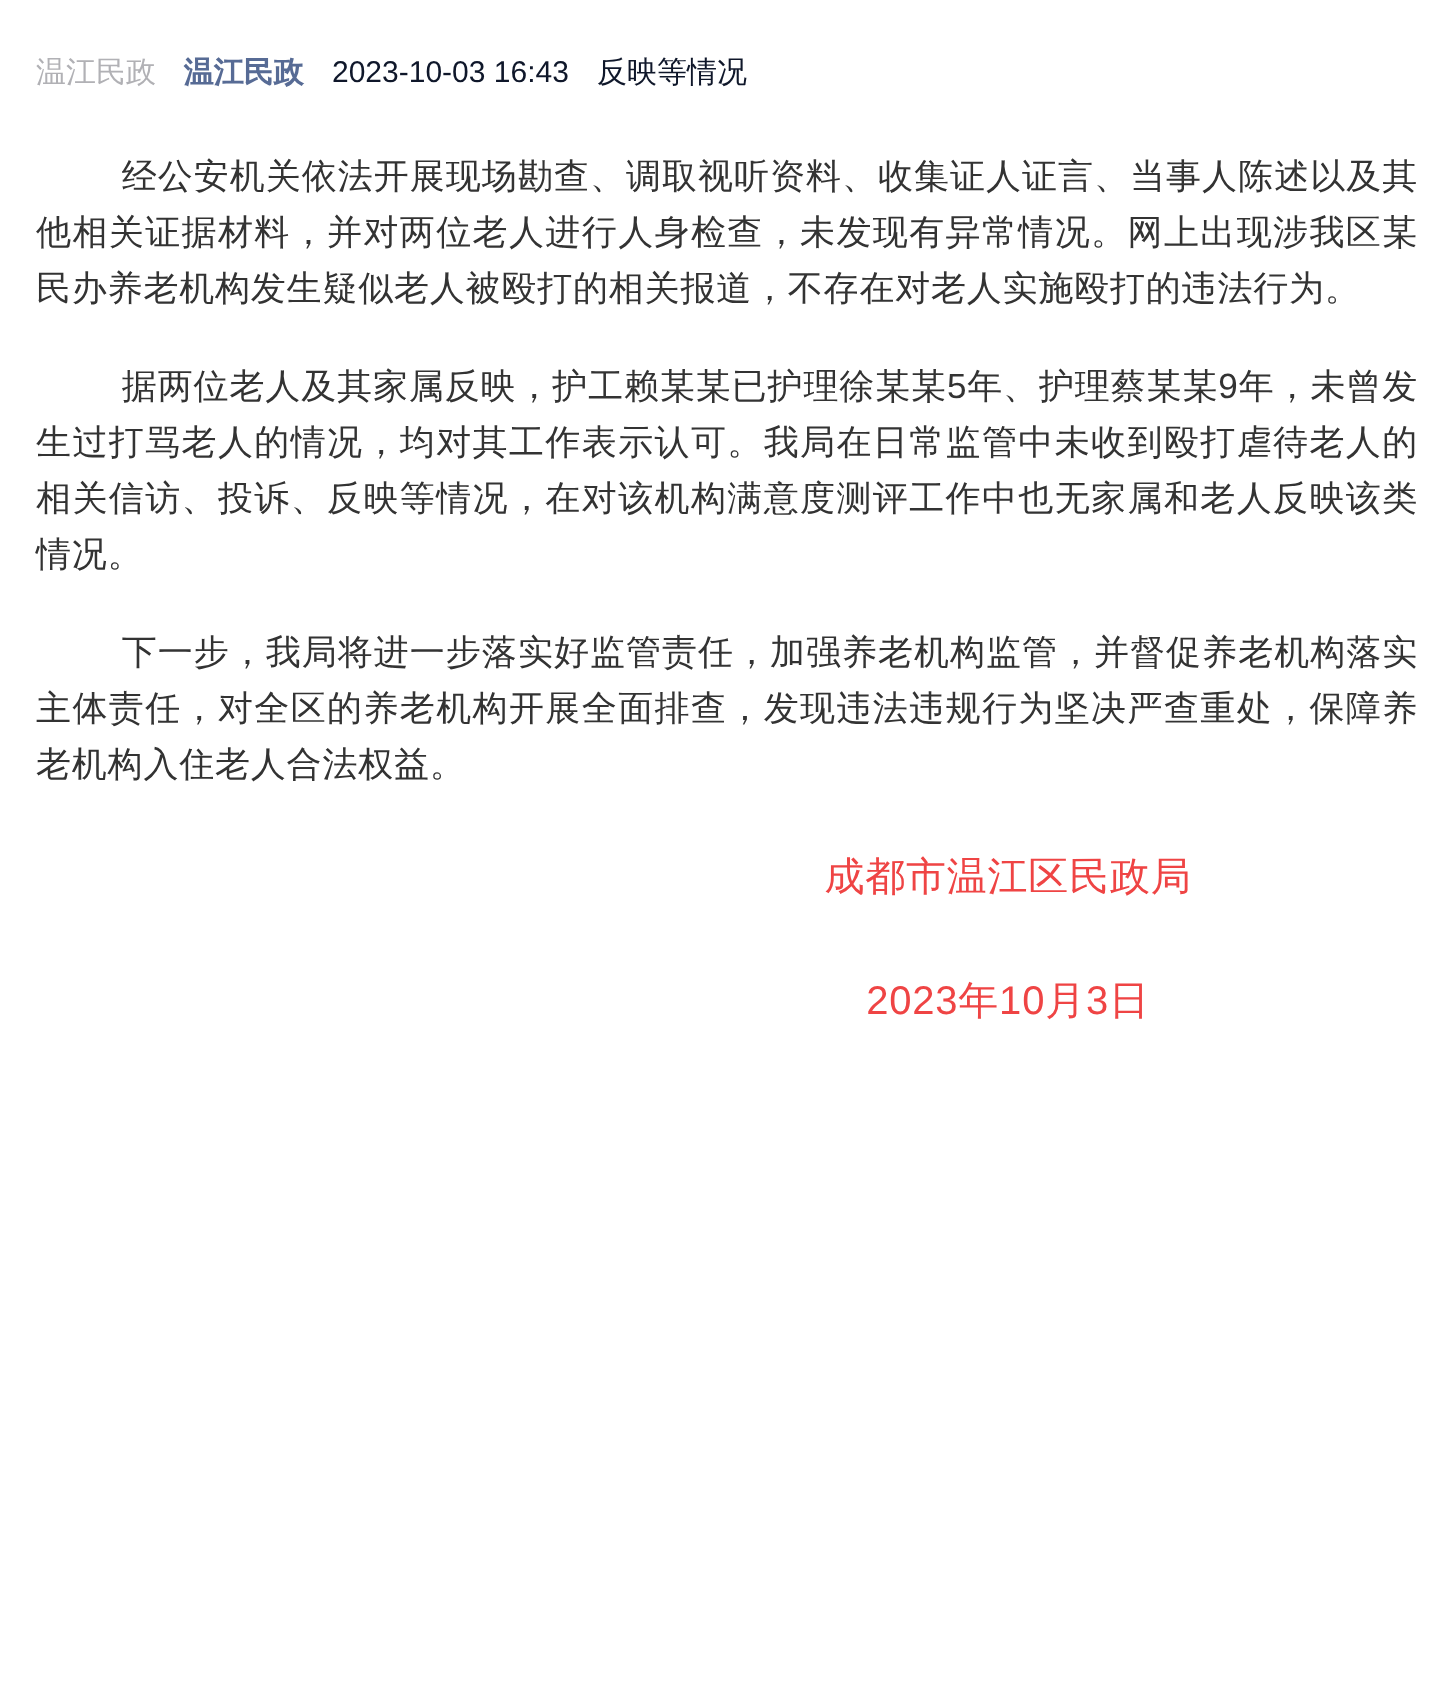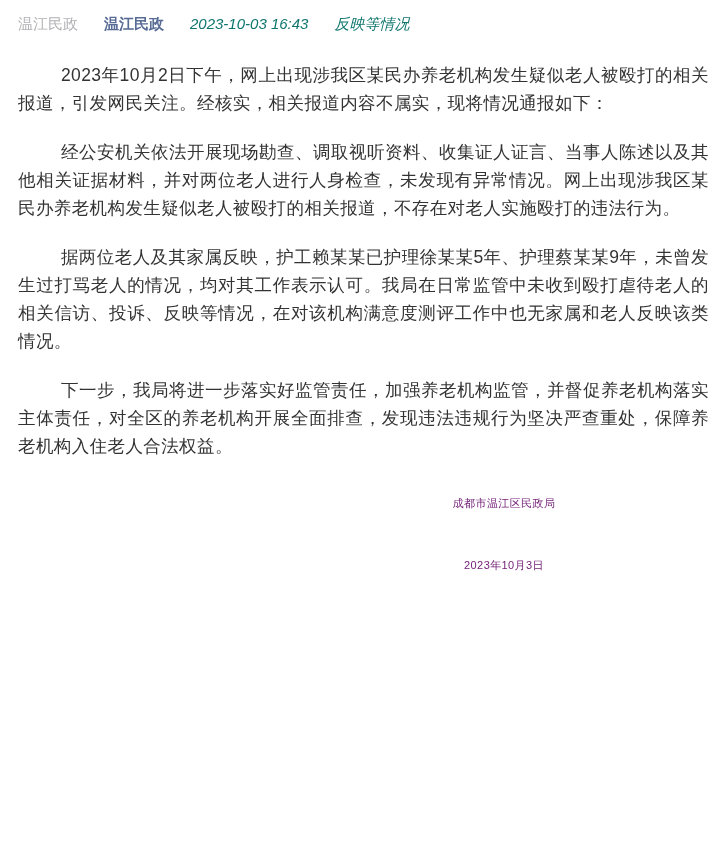--- a/index.html
+++ b/index.html
@@ -17,55 +17,56 @@
   }
   .page-title {
     margin: 0;
     font-size: 23px;
     line-height: 32px;
     font-weight: 700;
     color: #151515;
     letter-spacing: 1px;
   }
   .byline {
+    margin-top: 13px;
     font-size: 15px;
     line-height: 20px;
     color: #9e9e9e;
     display: flex;
     align-items: flex-start;
-    gap: 26px;
+    gap: 14px;
     white-space: nowrap;
   }
   .byline .author { color: #b1b1b5; }
   .byline .account {
     color: #576b95;
     font-weight: 600;
     cursor: pointer;
   }
-  .byline .meta { color: #0f766e; font-style: italic; }
+  .byline .meta { color: #0f172a; }
   .article {
     margin-top: 27px;
   }
   .article p {
     margin: 0 0 21px 0;
     font-size: 17.5px;
     line-height: 28px;
     color: #333333;
     letter-spacing: 0.4px;
     text-indent: 2.45em;
     text-align: justify;
   }
   .signature {
     margin-top: 29px;
     width: 220px;
     margin-left: auto;
     margin-right: 95px;
     text-align: center;
-    color: #701a75;
-    font-size: 11px;
+    color: #ef4444;
+    font-size: 20px;
     line-height: 28px;
     letter-spacing: 0.4px;
   }
   .signature .sig-date {
     margin-top: 34px;
   }
 </style>
 </head>
 <body>
 
@@ -73,21 +74,20 @@
 
 
   <div class="byline">
     <span class="author">温江民政</span>
     <span class="account">温江民政</span>
     <span class="meta">2023-10-03 16:43</span>
     <span class="meta">反映等情况</span>
   </div>
 
   <div class="article">
-    <p>2023年10月2日下午，网上出现涉我区某民办养老机构发生疑似老人被殴打的相关报道，引发网民关注。经核实，相关报道内容不属实，现将情况通报如下：</p>
     <p>经公安机关依法开展现场勘查、调取视听资料、收集证人证言、当事人陈述以及其他相关证据材料，并对两位老人进行人身检查，未发现有异常情况。网上出现涉我区某民办养老机构发生疑似老人被殴打的相关报道，不存在对老人实施殴打的违法行为。</p>
     <p>据两位老人及其家属反映，护工赖某某已护理徐某某5年、护理蔡某某9年，未曾发生过打骂老人的情况，均对其工作表示认可。我局在日常监管中未收到殴打虐待老人的相关信访、投诉、反映等情况，在对该机构满意度测评工作中也无家属和老人反映该类情况。</p>
     <p>下一步，我局将进一步落实好监管责任，加强养老机构监管，并督促养老机构落实主体责任，对全区的养老机构开展全面排查，发现违法违规行为坚决严查重处，保障养老机构入住老人合法权益。</p>
 
     <div class="signature">
       <div class="sig-org">成都市温江区民政局</div>
       <div class="sig-date">2023年10月3日</div>
     </div>
   </div>
 

